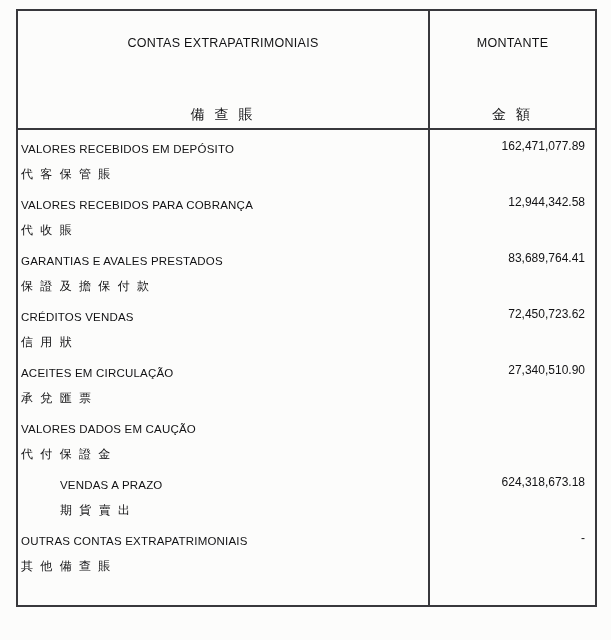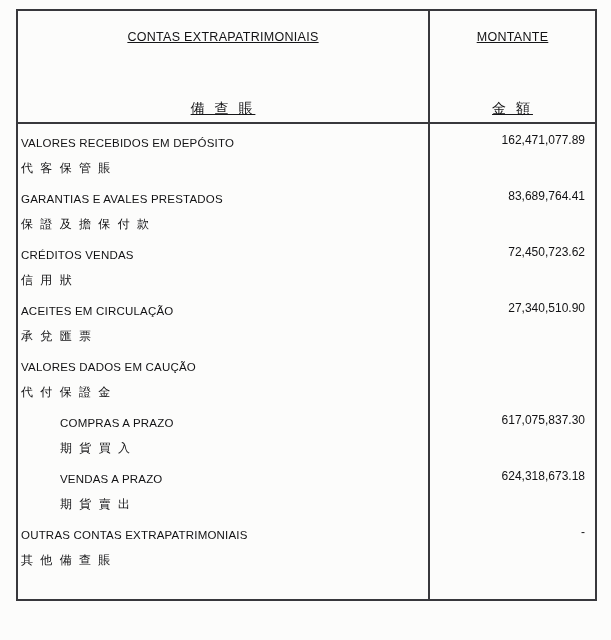--- a/index.html
+++ b/index.html
@@ -25,25 +25,24 @@
     width: 579px;
     border-collapse: collapse;
     table-layout: fixed;
     border: 2px solid #38383c;
   }
   col.c-desc { width: 412px; }
   col.c-amt  { width: 167px; }
 
   thead th {
     vertical-align: top;
-    padding-top: 13px;
+    padding-top: 19px;
     height: 78px;
     box-sizing: border-box;
     font-weight: normal;
-    text-decoration: underline;
   }
   thead th.desc-h { border-right: 2px solid #38383c; }
   thead tr { border-bottom: 2px solid #38383c; }
 
   .h-pt {
     font-size: 12.5px;
     letter-spacing: 0.3px;
     line-height: 26px;
     text-align: center;
     color: #121214;
@@ -118,20 +117,27 @@
     <tbody id="rows-body">
     <tr class="acct">
     <td class="desc">
       <div class="pt">VALORES RECEBIDOS EM DEPÓSITO</div>
       <div class="zh">代 客 保 管 賬</div>
     </td>
     <td class="amt">162,471,077.89</td>
   </tr>
         <tr class="acct">
     <td class="desc">
+      <div class="pt">VALORES RECEBIDOS PARA COBRANÇA</div>
+      <div class="zh">代 收 賬</div>
+    </td>
+    <td class="amt">12,944,342.58</td>
+  </tr>
+        <tr class="acct">
+    <td class="desc">
       <div class="pt">GARANTIAS E AVALES PRESTADOS</div>
       <div class="zh">保 證 及 擔 保 付 款</div>
     </td>
     <td class="amt">83,689,764.41</td>
   </tr>
         <tr class="acct">
     <td class="desc">
       <div class="pt">CRÉDITOS VENDAS</div>
       <div class="zh">信 用 狀</div>
     </td>
@@ -146,27 +152,20 @@
   </tr>
         <tr class="acct">
     <td class="desc">
       <div class="pt">VALORES DADOS EM CAUÇÃO</div>
       <div class="zh">代 付 保 證 金</div>
     </td>
     <td class="amt"></td>
   </tr>
         <tr class="acct indent">
     <td class="desc">
-      <div class="pt">COMPRAS A PRAZO</div>
-      <div class="zh">期 貨 買 入</div>
-    </td>
-    <td class="amt">617,075,837.30</td>
-  </tr>
-        <tr class="acct indent">
-    <td class="desc">
       <div class="pt">VENDAS A PRAZO</div>
       <div class="zh">期 貨 賣 出</div>
     </td>
     <td class="amt">624,318,673.18</td>
   </tr>
         <tr class="acct">
     <td class="desc">
       <div class="pt">OUTRAS CONTAS EXTRAPATRIMONIAIS</div>
       <div class="zh">其 他 備 查 賬</div>
     </td>

